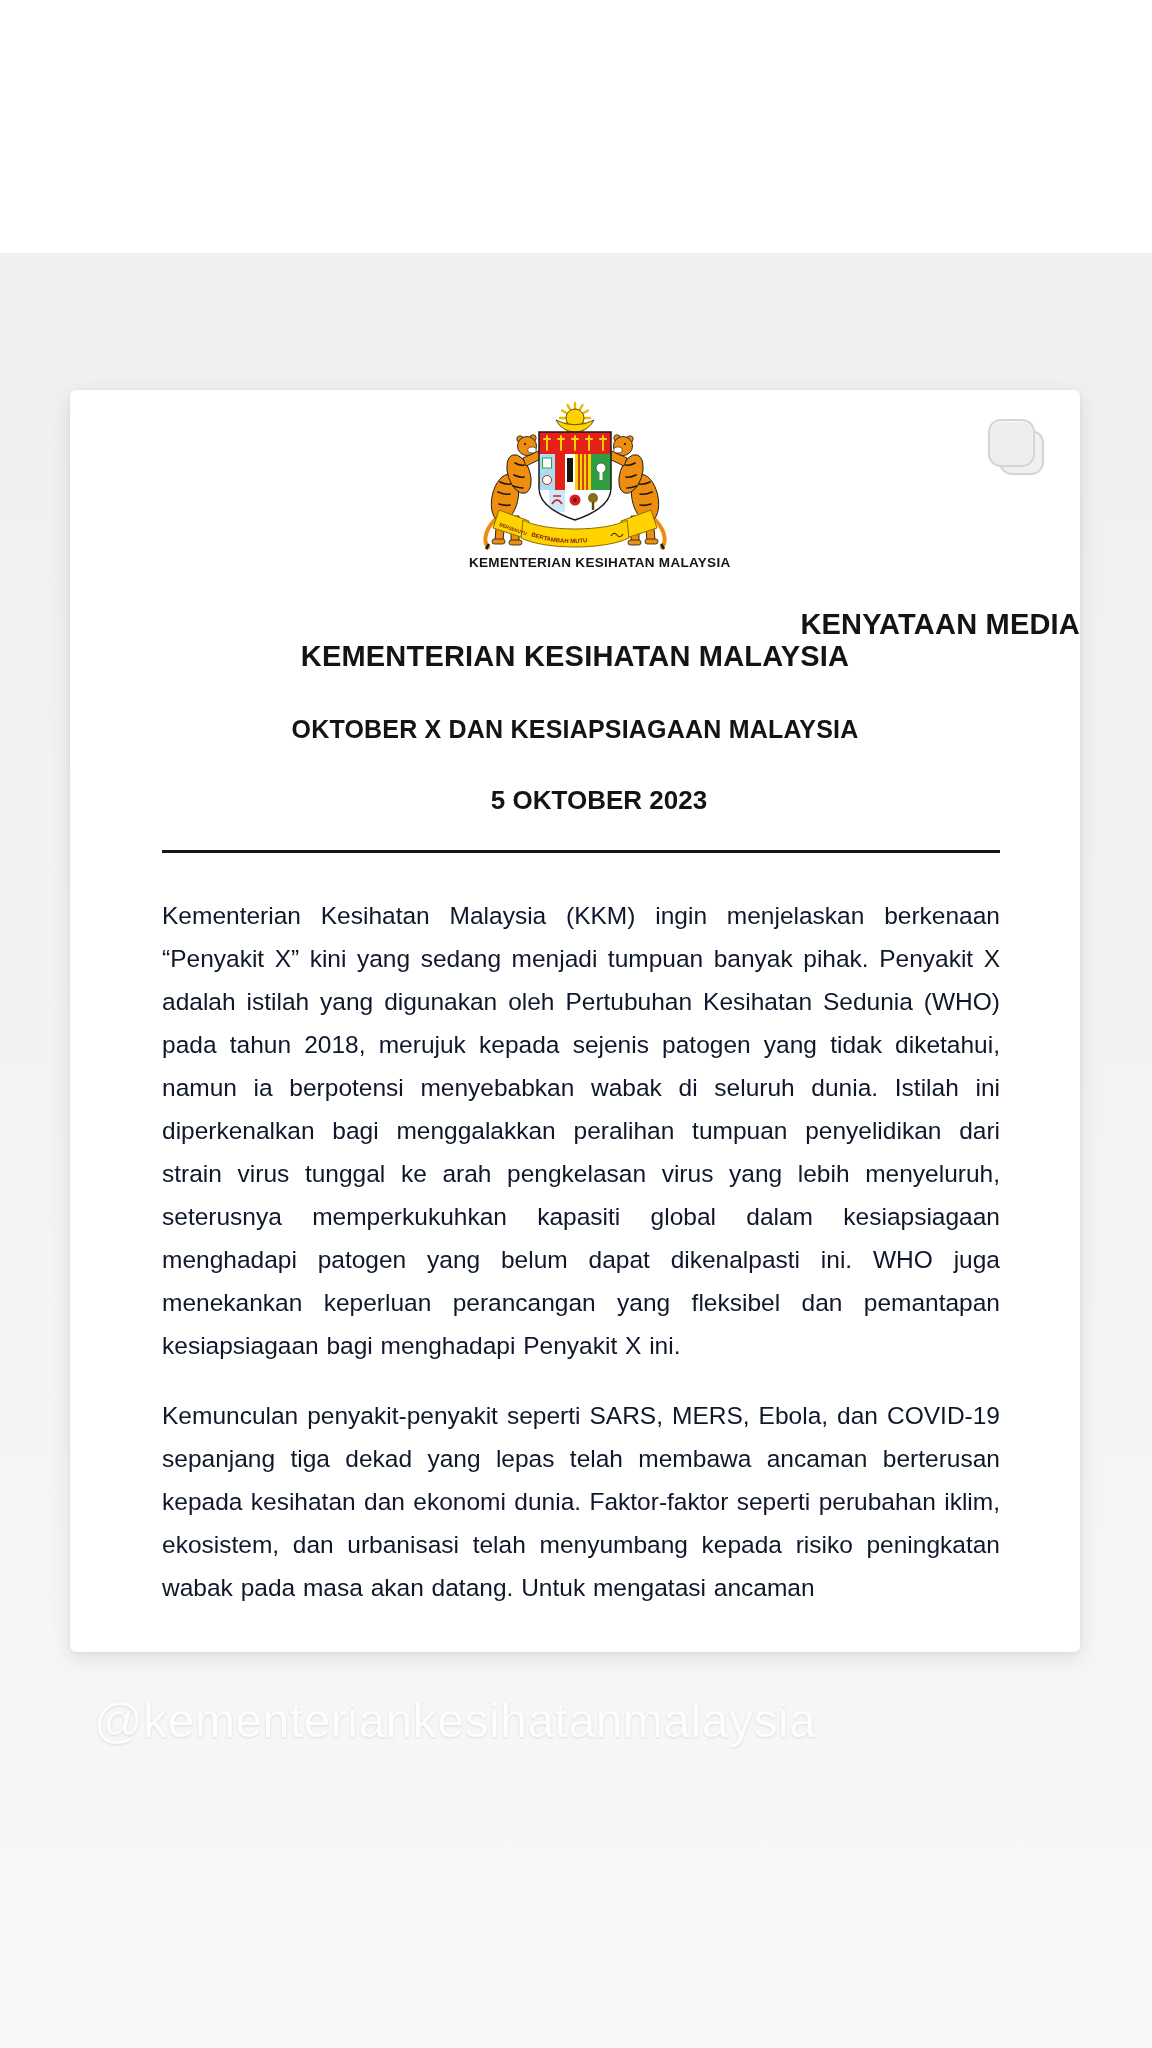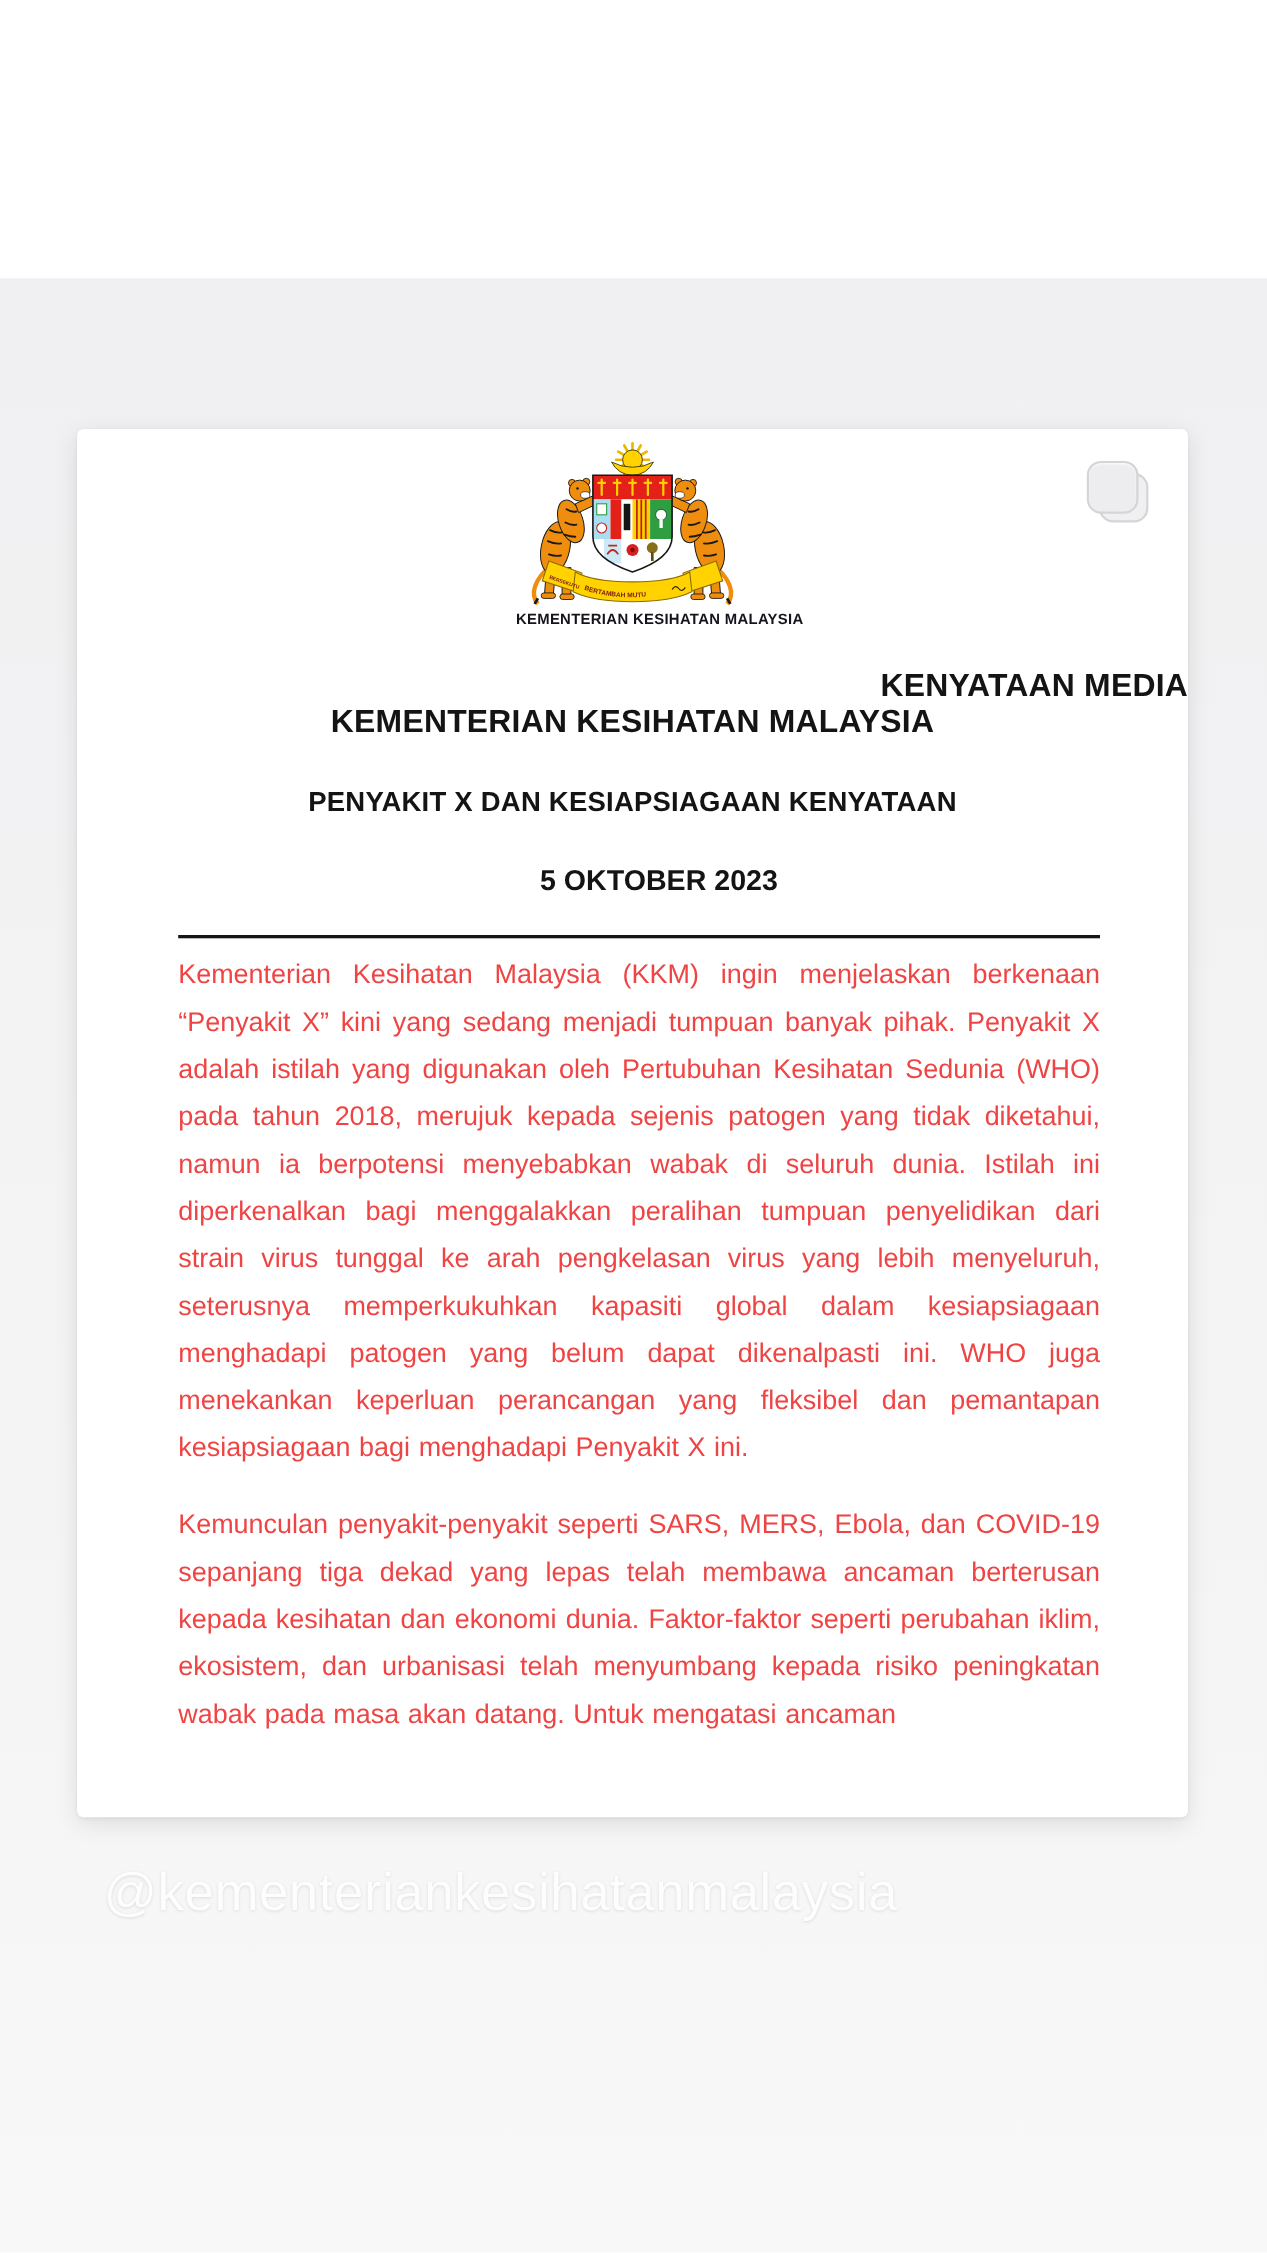--- a/index.html
+++ b/index.html
@@ -33,21 +33,21 @@
     font-size:25px;font-weight:bold;color:#141414;letter-spacing:.2px;
   }
   .release-date{
     position:absolute;top:395px;left:0;width:100%;text-align:center;
     font-size:26px;font-weight:bold;color:#141414;padding-left:24px;
   }
   .divider-rule{
     position:absolute;top:460px;left:92px;width:838px;height:3px;background:#161616;
   }
   .doc-body{
-    position:absolute;top:475px;left:92px;width:838px;color:#ef4444;
+    position:absolute;top:504px;left:92px;width:838px;color:#0f172a;
   }
   .doc-body p{
     margin:0;font-size:24.5px;line-height:43px;text-align:justify;word-spacing:1px;
   }
   .doc-body p + p{margin-top:27px;}
   .copy-btn{
     position:absolute;top:29px;right:34px;width:58px;height:58px;cursor:pointer;
   }
   .copy-btn .sq{
     position:absolute;border-radius:13px;background:#ededef;border:2px solid #d5d5d8;box-sizing:border-box;
@@ -177,21 +177,21 @@
     <div class="emblem-caption">KEMENTERIAN KESIHATAN MALAYSIA</div>
   </div>
 
   <div class="copy-btn">
     <div class="sq back"></div>
     <div class="sq front"></div>
   </div>
 
   <div class="title-line1">KENYATAAN MEDIA</div>
   <div class="title-line2">KEMENTERIAN KESIHATAN MALAYSIA</div>
-  <div class="subtitle">PENYAKIT X DAN KESIAPSIAGAAN KENYATAAN</div>
+  <div class="subtitle">OKTOBER X DAN KESIAPSIAGAAN MALAYSIA</div>
   <div class="release-date">5 OKTOBER 2023</div>
   <div class="divider-rule"></div>
 
   <div class="doc-body">
     <p>Kementerian Kesihatan Malaysia (KKM) ingin menjelaskan berkenaan “Penyakit X” kini yang sedang menjadi tumpuan banyak pihak. Penyakit X adalah istilah yang digunakan oleh Pertubuhan Kesihatan Sedunia (WHO) pada tahun 2018, merujuk kepada sejenis patogen yang tidak diketahui, namun ia berpotensi menyebabkan wabak di seluruh dunia. Istilah ini diperkenalkan bagi menggalakkan peralihan tumpuan penyelidikan dari strain virus tunggal ke arah pengkelasan virus yang lebih menyeluruh, seterusnya memperkukuhkan kapasiti global dalam kesiapsiagaan menghadapi patogen yang belum dapat dikenalpasti ini. WHO juga menekankan keperluan perancangan yang fleksibel dan pemantapan kesiapsiagaan bagi menghadapi Penyakit X ini.</p>
     <p>Kemunculan penyakit-penyakit seperti SARS, MERS, Ebola, dan COVID-19 sepanjang tiga dekad yang lepas telah membawa ancaman berterusan kepada kesihatan dan ekonomi dunia. Faktor-faktor seperti perubahan iklim, ekosistem, dan urbanisasi telah menyumbang kepada risiko peningkatan wabak pada masa akan datang. Untuk mengatasi ancaman</p>
   </div>
 </div>
 
 <div class="watermark">@kementeriankesihatanmalaysia</div>

